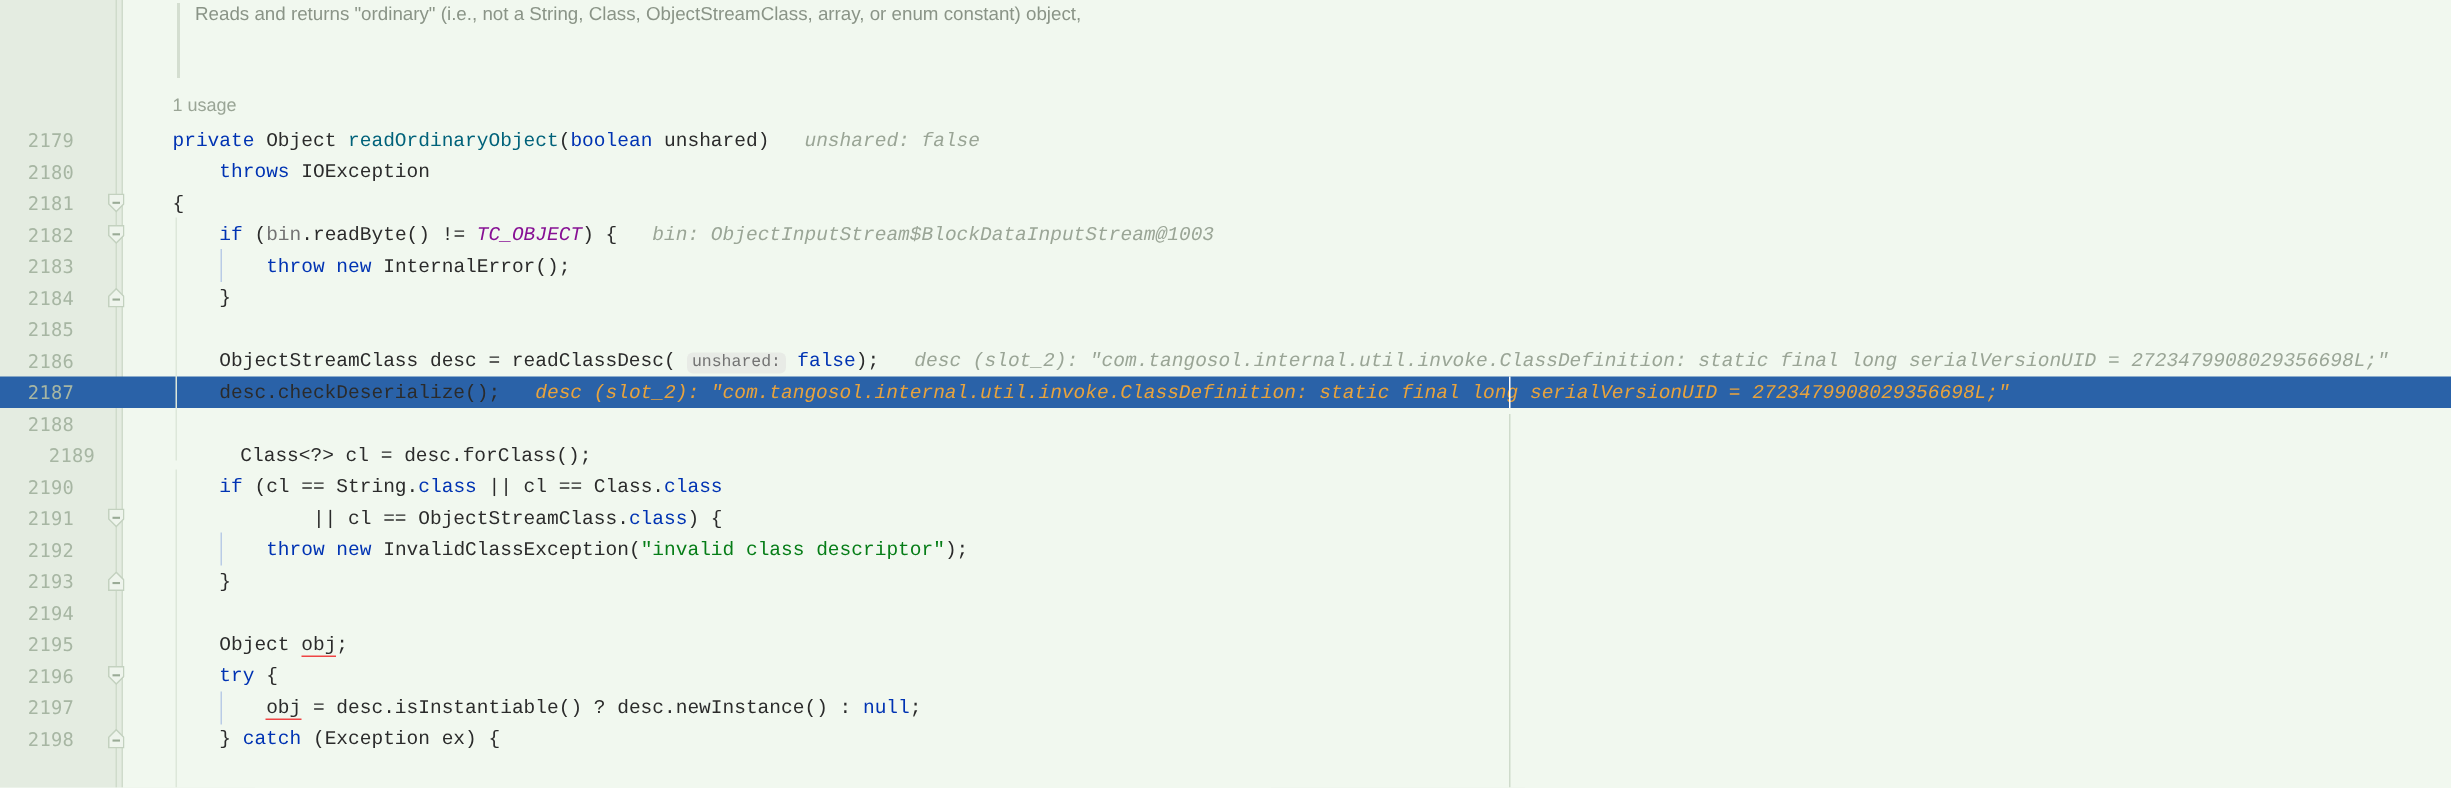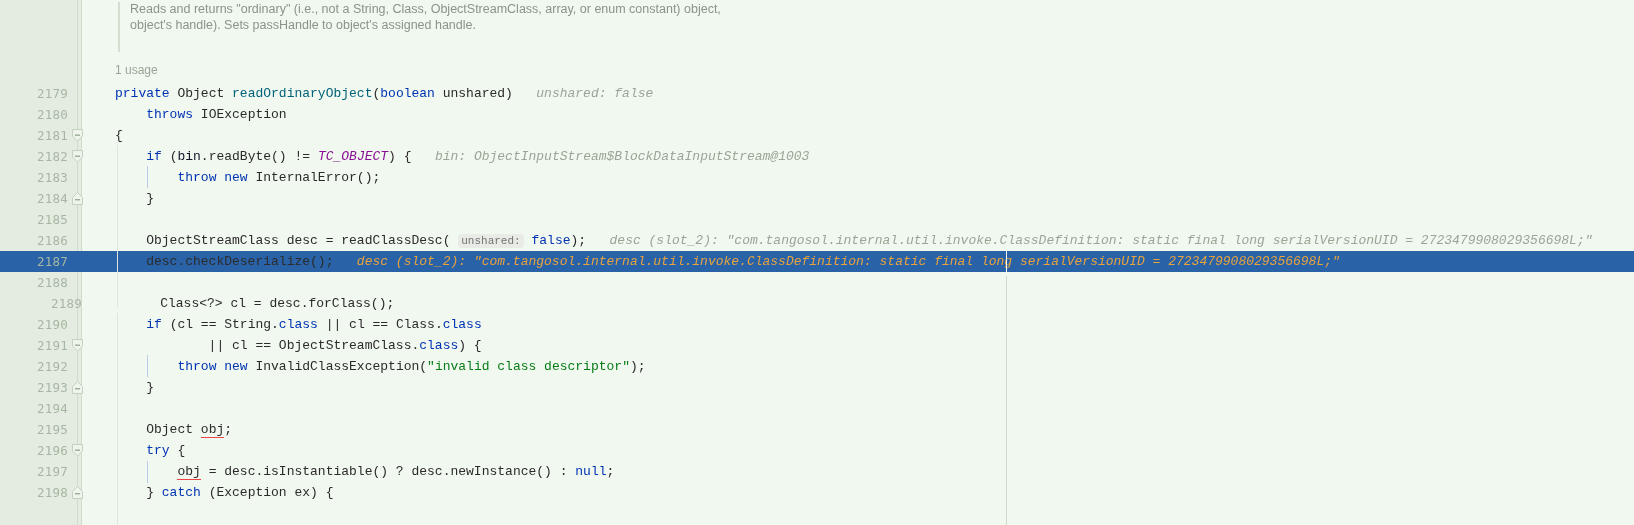--- a/index.html
+++ b/index.html
@@ -46,21 +46,21 @@
     width: 1634px;
     height: 21px;
     line-height: 21px;
     white-space: pre;
   }
 
   .lineno {
     position: absolute;
     left: 0;
     width: 68px;
-    text-align: right;
+    text-align: center;
     font-family: "DejaVu Sans Mono", monospace;
     font-size: 12.5px;
     color: #a7b6a3;
     letter-spacing: .2px;
   }
 
   .code {
     position: absolute;
     left: 115px;
     font-family: Liberation Mono, monospace;
@@ -124,21 +124,21 @@
     top: 63px;
     font-family: "Liberation Sans", sans-serif;
     font-size: 12px;
     color: #9aa596;
   }
 
   
   .kw    { color: #0033b3; }
   .type  { color: #2b2b2b; }
   .meth  { color: #00627a; }
-  .field { color: #0f172a; }
+  .field { color: #737373; }
   .sfield{ color: #871094; font-style: italic; }
   .str   { color: #067d17; }
   .plain { color: #2b2b2b; }
   .hint  { color: #9aa596; font-style: italic; }
   .warnu { border-bottom: 1px solid #ef4444; }
 
   .badge {
     background: #e8ebe6;
     border-radius: 4px;
     padding: 1px 3px;
@@ -170,21 +170,20 @@
 <body>
 
 <div id="editor">
 
   <div id="gutter"></div>
   <div id="fold-spine"></div>
 
   <div id="doc-bar"></div>
   <div id="doc">
       <div class="doc-line">Reads and returns "ordinary" (i.e., not a String, Class, ObjectStreamClass, array, or enum constant) object,</div>
-      <div class="doc-line">object's handle). Sets passHandle to object's assigned handle.</div>
     </div>
 
   <div id="usage">1 usage</div>
 
   <div id="rows">
       <div class="row" style="top: 83px;"><div class="lineno">2179</div><div class="code"><span class="kw">private </span><span class="type">Object </span><span class="meth">readOrdinaryObject</span><span class="plain">(</span><span class="kw">boolean</span><span class="plain"> unshared)</span><span class="hint">   unshared: false</span></div></div>
       <div class="row" style="top: 104px;"><div class="lineno">2180</div><div class="code"><span class="plain">    </span><span class="kw">throws </span><span class="plain">IOException</span></div></div>
       <div class="row" style="top: 125px;"><div class="lineno">2181</div><div class="code"><span class="plain">{</span></div></div>
       <div class="row" style="top: 146px;"><div class="lineno">2182</div><div class="code"><span class="plain">    </span><span class="kw">if</span><span class="plain"> (</span><span class="field">bin</span><span class="plain">.readByte() != </span><span class="sfield">TC_OBJECT</span><span class="plain">) {</span><span class="hint">   bin: ObjectInputStream$BlockDataInputStream@1003</span></div></div>
       <div class="row" style="top: 167px;"><div class="lineno">2183</div><div class="code"><span class="plain">        </span><span class="kw">throw </span><span class="kw">new </span><span class="plain">InternalError();</span></div></div>

